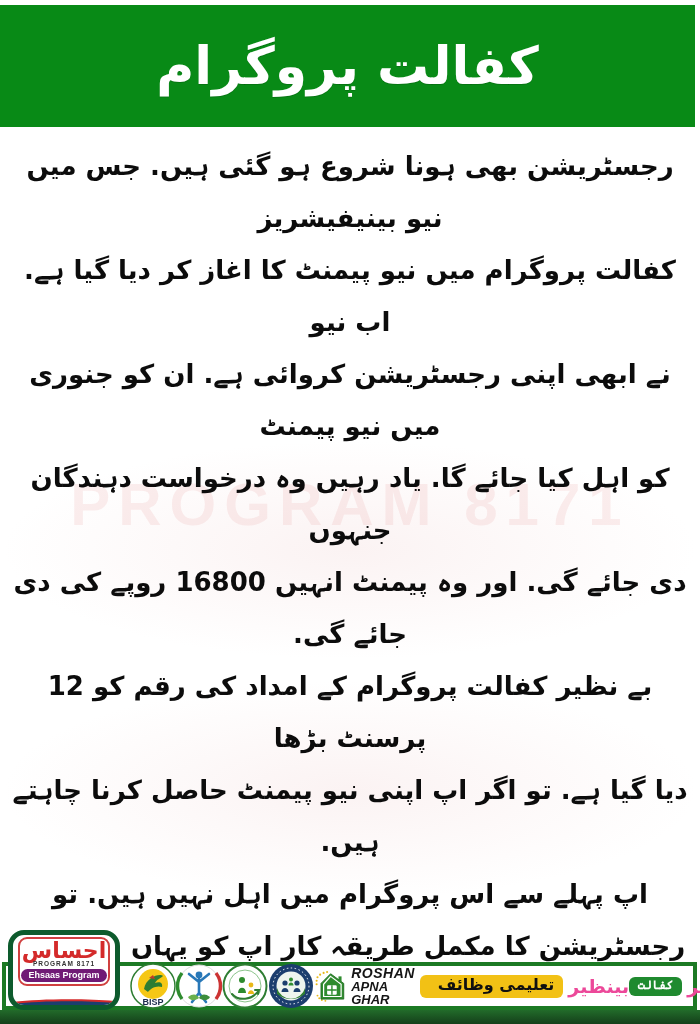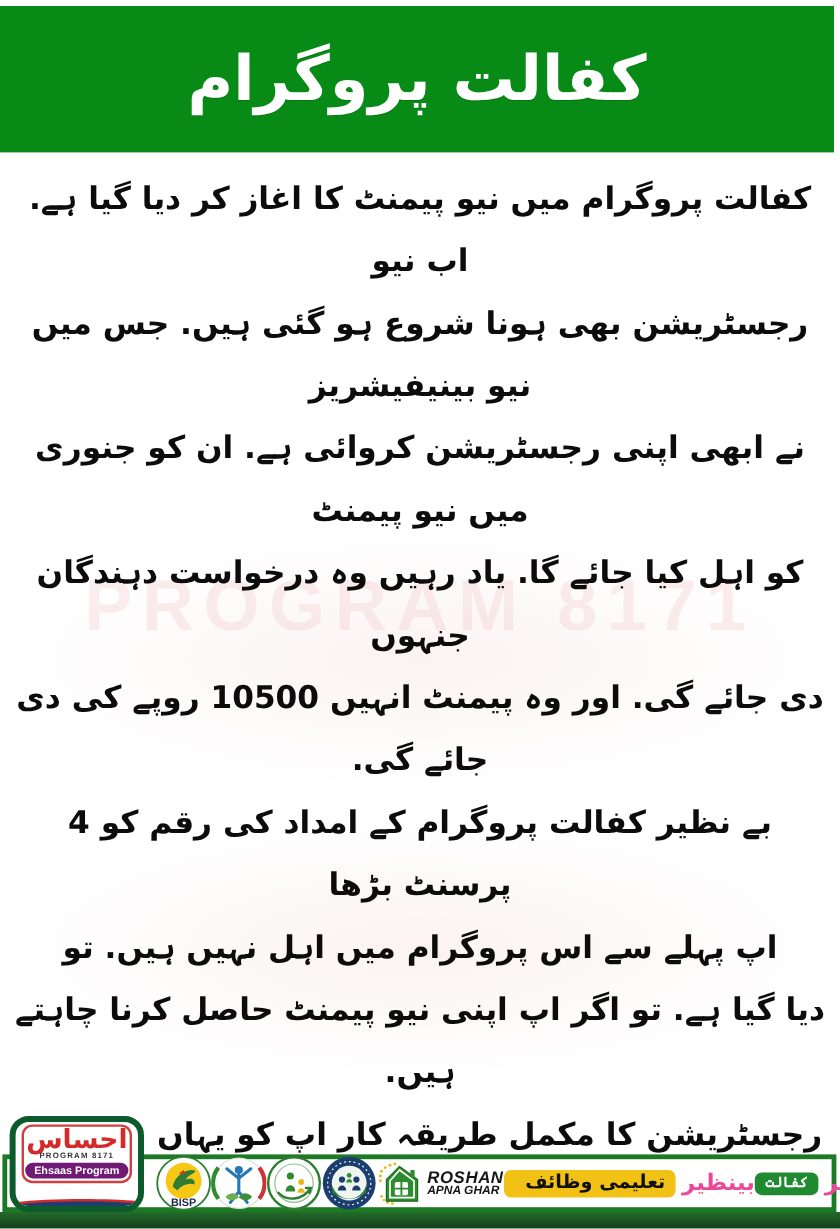--- a/index.html
+++ b/index.html
@@ -64,21 +64,21 @@
     font-family:"Liberation Sans", sans-serif; font-size:9px; font-weight:bold;
     padding:1px 7px 2px; white-space:nowrap;
   }
   .ehsaas-swoosh{ width:100%; height:12px; margin-top:1px; }
   
   .logo-circle{ flex:0 0 auto; }
   .roshan-wrap{ display:flex; align-items:center; gap:4px;font-style:italic; }
   .roshan-text{ font-family:"Liberation Sans", sans-serif; font-weight:bold;
     color:#151515; line-height:1.02; }
   .roshan-text .l1{ font-size:14px; letter-spacing:.5px;}
-  .roshan-text .l2{ font-size:10px; }
+  .roshan-text .l2{ font-size:13px; }
   .brand-group{ display:flex; align-items:center; gap:5px; }
   .badge{ border-radius:6px; font-weight:bold; direction:rtl; white-space:nowrap;
     padding:2px 9px 5px; line-height:1;}
   .badge-yellow{ background:#f2c115; color:#101010; font-size:16px;padding-left:18px; }
   .badge-green{ background:#1f8a2f; color:#ffffff; font-size:12px;font-family:Liberation Serif, serif; }
   .benazir{ color:#ec4899; font-weight:bold; font-size:19px; direction:rtl; white-space:nowrap;}
 </style>
 </head>
 <body>
 
@@ -86,28 +86,28 @@
 
   <div class="banner">
     <div class="banner-title">کفالت پروگرام</div>
   </div>
 
   <div class="wash" style="top:440px;"></div>
   <div class="wash" style="top:680px;"></div>
   <div class="watermark">PROGRAM 8171</div>
 
   <div class="body-text">
+    <div>رجسٹریشن بھی ہونا شروع ہو گئی ہیں. جس میں نیو بینیفیشریز</div>
     <div>کفالت پروگرام میں نیو پیمنٹ کا اغاز کر دیا گیا ہے. اب نیو</div>
-    <div>رجسٹریشن بھی ہونا شروع ہو گئی ہیں. جس میں نیو بینیفیشریز</div>
     <div>نے ابھی اپنی رجسٹریشن کروائی ہے. ان کو جنوری میں نیو پیمنٹ</div>
     <div>کو اہل کیا جائے گا. یاد رہیں وہ درخواست دہندگان جنہوں</div>
-    <div>دی جائے گی. اور وہ پیمنٹ انہیں 10500 روپے کی دی جائے گی.</div>
-    <div>بے نظیر کفالت پروگرام کے امداد کی رقم کو 4 پرسنٹ بڑھا</div>
+    <div>دی جائے گی. اور وہ پیمنٹ انہیں 16800 روپے کی دی جائے گی.</div>
+    <div>بے نظیر کفالت پروگرام کے امداد کی رقم کو 12 پرسنٹ بڑھا</div>
+    <div>دیا گیا ہے. تو اگر اپ اپنی نیو پیمنٹ حاصل کرنا چاہتے ہیں.</div>
     <div>اپ پہلے سے اس پروگرام میں اہل نہیں ہیں. تو</div>
-    <div>دیا گیا ہے. تو اگر اپ اپنی نیو پیمنٹ حاصل کرنا چاہتے ہیں.</div>
     <div>رجسٹریشن کا مکمل طریقہ کار اپ کو یہاں پر بتا دیا</div>
     <div>گیا ہے. اس پر عمل کر کے اپ فوری طور پر اپنی اہلیت کو</div>
 
   </div>
 
   <div class="ehsaas">
     <div class="ehsaas-inner">
       <div class="ehsaas-urdu">احساس</div>
       <div class="ehsaas-prog">PROGRAM 8171</div>
       <div class="ehsaas-pill">Ehsaas Program</div>

